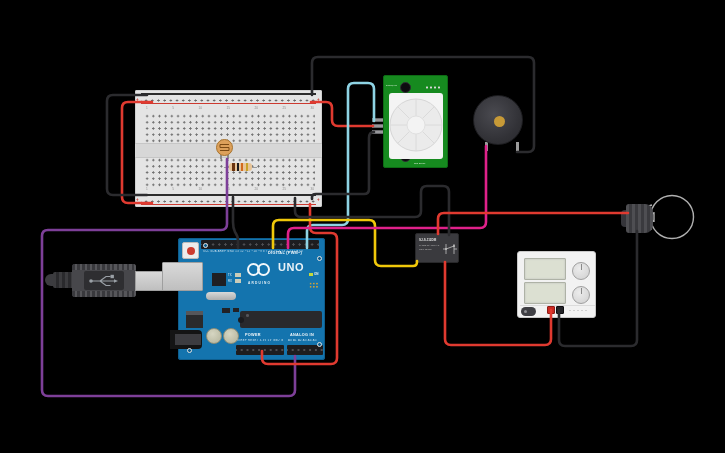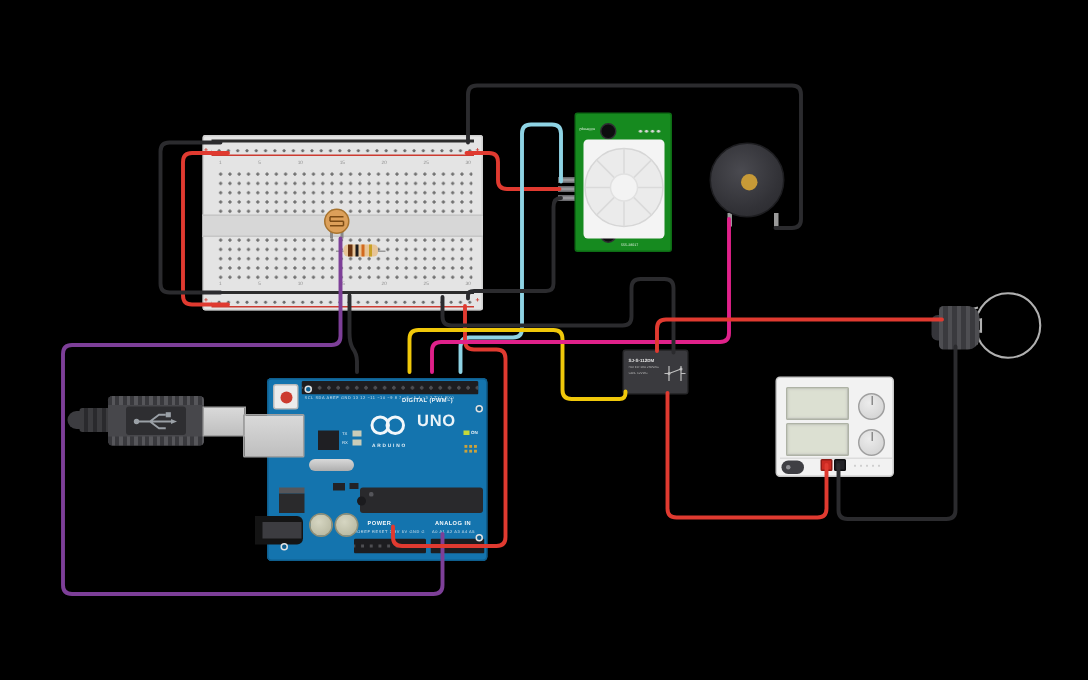--- a/index.html
+++ b/index.html
@@ -111,21 +111,21 @@
           </g>
           <circle cx="4" cy="8" r="1.8" fill="#9aa0a6"></circle>
           <rect x="23.5" y="1.8" width="3.4" height="3.4" fill="#9aa0a6"></rect>
           <path d="M27,6.3 L31,8 L27,9.7 Z" fill="#9aa0a6"></path>
         </svg>
       </div>
     </div>
     <div class="c metal" style="left:91px;top:8px;width:29px;height:20px;"></div>
   </div>
 
-  <div class="c ard" style="left:178px;top:252px;width:147px;height:122px;">
+  <div class="c ard" style="left:178px;top:238px;width:147px;height:122px;">
 
     <div class="c metal" style="left:-16px;top:24px;width:41px;height:29px;border-radius:1px;"></div>
 
     <div class="c" style="left:4px;top:4px;width:17px;height:17px;background:#ececec;border-radius:2px;border:1px solid #bbb;box-sizing:border-box;">
       <div class="c" style="left:3.5px;top:3.5px;width:8px;height:8px;border-radius:50%;background:#cc3b2f;"></div>
     </div>
 
     <div class="c hdr" style="left:23px;top:2px;width:118px;height:9px;"></div>
     <div class="c micro" style="left:25px;top:12px;width:114px;height:4px;">SCL SDA AREF GND 13 12 ~11 ~10 ~9 8 7 ~6 ~5 4 ~3 2 TX1 RX0</div>
     <div class="c wlabel" style="left:90px;top:13px;">DIGITAL (PWM~)</div>

